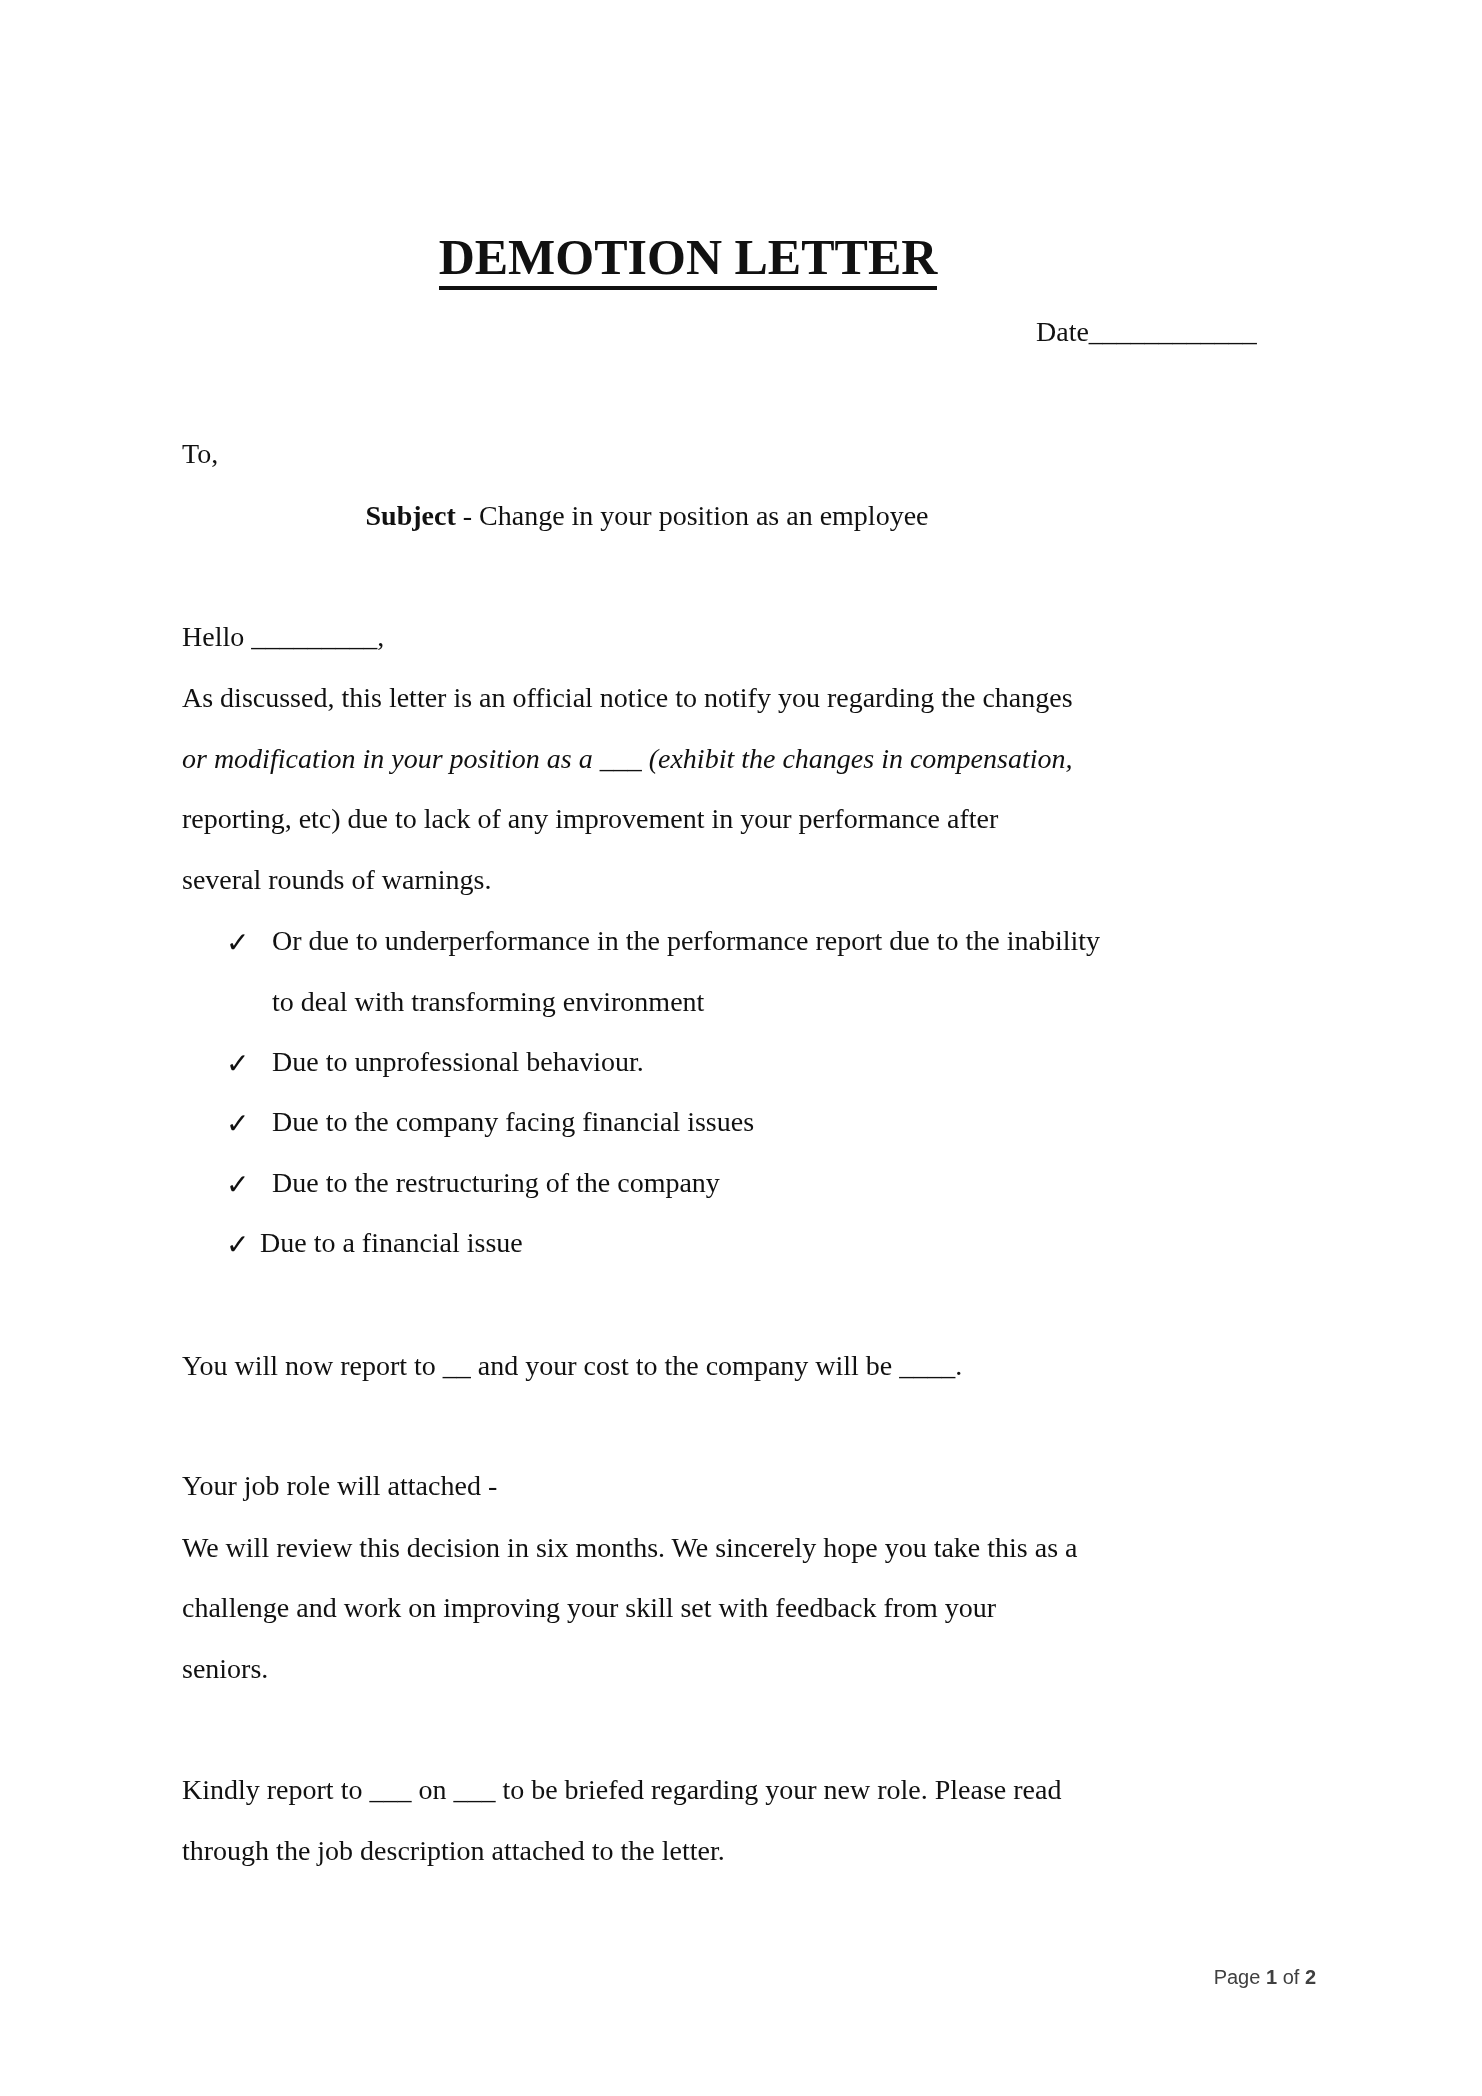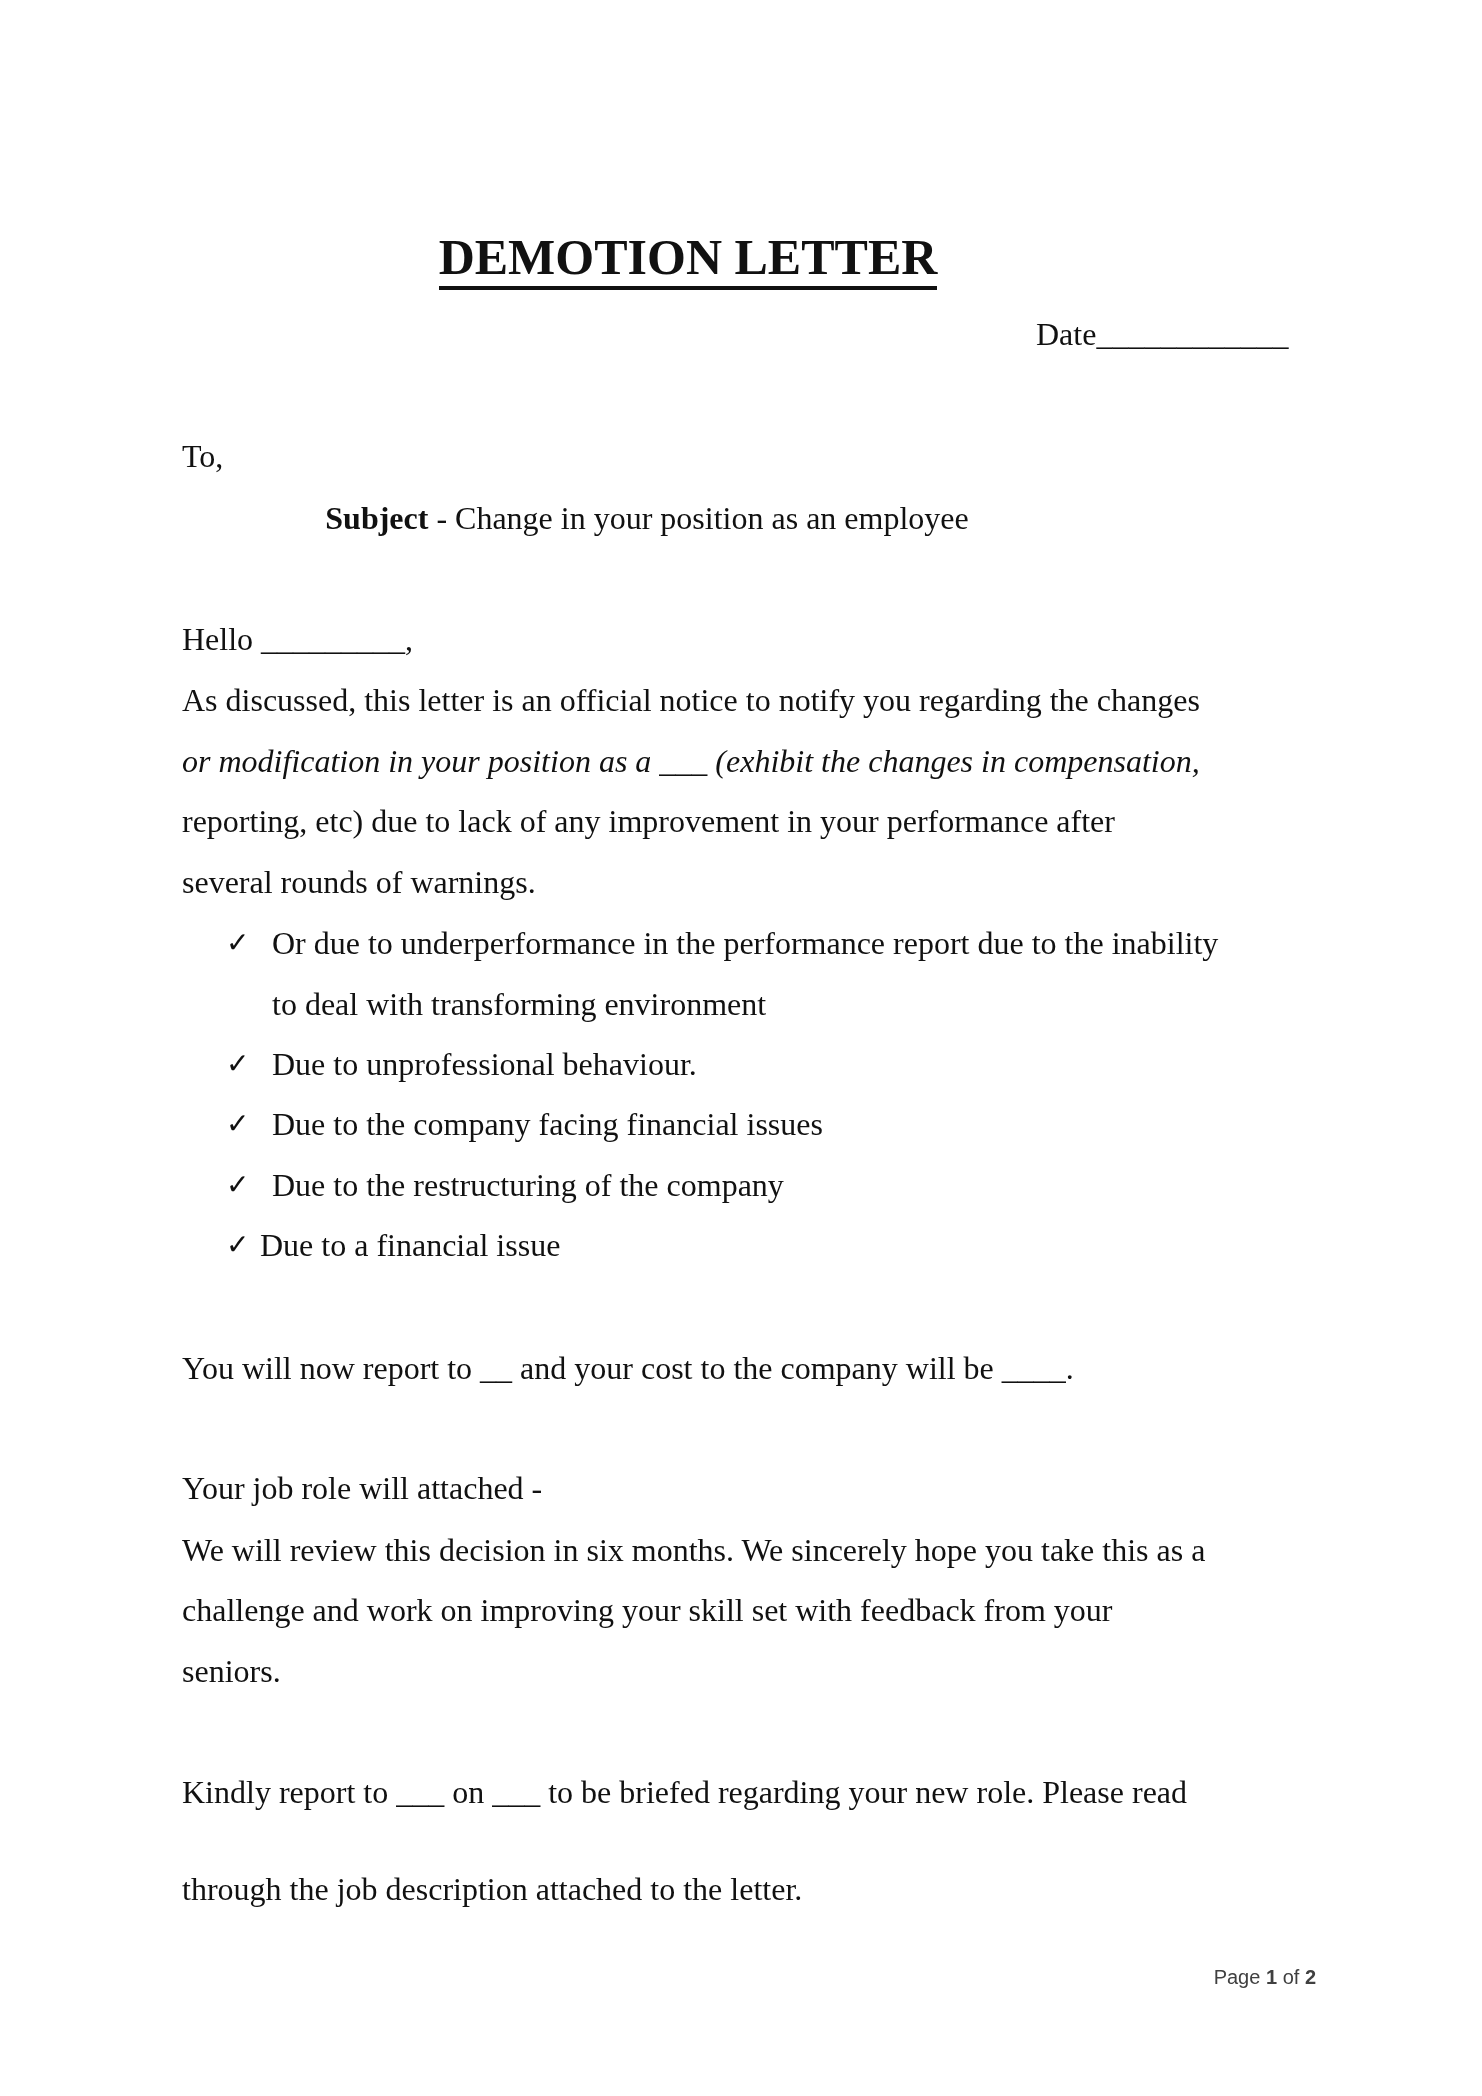--- a/index.html
+++ b/index.html
@@ -1,18 +1,18 @@
 <!DOCTYPE html>
 <html><head>
 <meta charset="utf-8">
 <style>
   html, body { margin: 0; padding: 0; background: #ffffff; }
   body { width: 1482px; height: 2096px; position: relative; overflow: hidden;
          font-family: "Liberation Serif", serif; color: #111; }
-  .ln { position: absolute; white-space: nowrap; font-size: 32px; line-height: 1; }
+  .ln { position: absolute; white-space: nowrap; font-size: 28px; line-height: 1; }
   .title { position: absolute; left: 0; width: 1376px; text-align: center; top: 232px;
            font-size: 50px; font-weight: bold; line-height: 1; }
   .title span { border-bottom: 4px solid #111; padding-bottom: 1px; }
   .center { left: 0; width: 1294px; text-align: center; }
   .check { position: absolute; left: 226px; font-size: 28px; line-height: 1; }
   .footer { position: absolute; right: 166px; top: 1966px; font-family: "Liberation Sans", sans-serif;
             font-size: 20px; color: #404040; }
   .footer b { font-weight: bold; }
 </style>
 </head>
@@ -64,21 +64,21 @@
 
   <div class="ln" style="left:182px; top:1352px;">You will now report to __ and your cost to the company will be ____.</div>
 
   <div class="ln" style="left:182px; top:1472px;">Your job role will attached -</div>
 
   <div class="ln" style="left:182px; top:1534px;">We will review this decision in six months. We sincerely hope you take this as a</div>
   <div class="ln" style="left:182px; top:1594px;">challenge and work on improving your skill set with feedback from your</div>
   <div class="ln" style="left:182px; top:1655px;">seniors.</div>
 
   <div class="ln" style="left:182px; top:1776px;">Kindly report to ___ on ___ to be briefed regarding your new role. Please read</div>
-  <div class="ln" style="left:182px; top:1837px;margin-top:36px;">through the job description attached to the letter.</div>
+  <div class="ln" style="left:182px; top:1837px;">through the job description attached to the letter.</div>
 
   <div class="footer">
     <span>Page</span>
     <b>1</b>
     <span>of</span>
     <b>2</b>
   </div>
 </div>
 
 </body></html>

